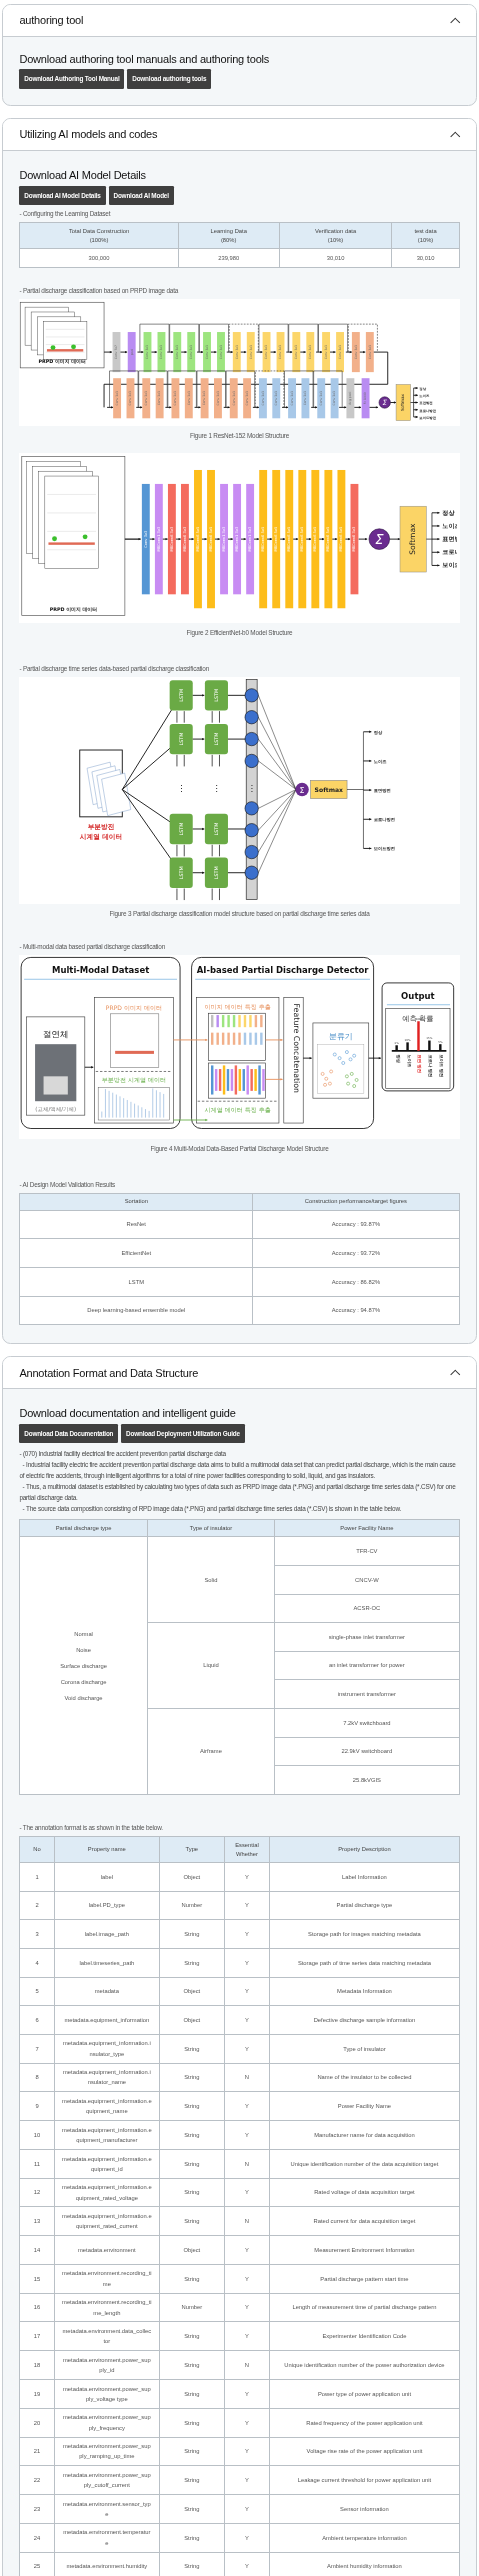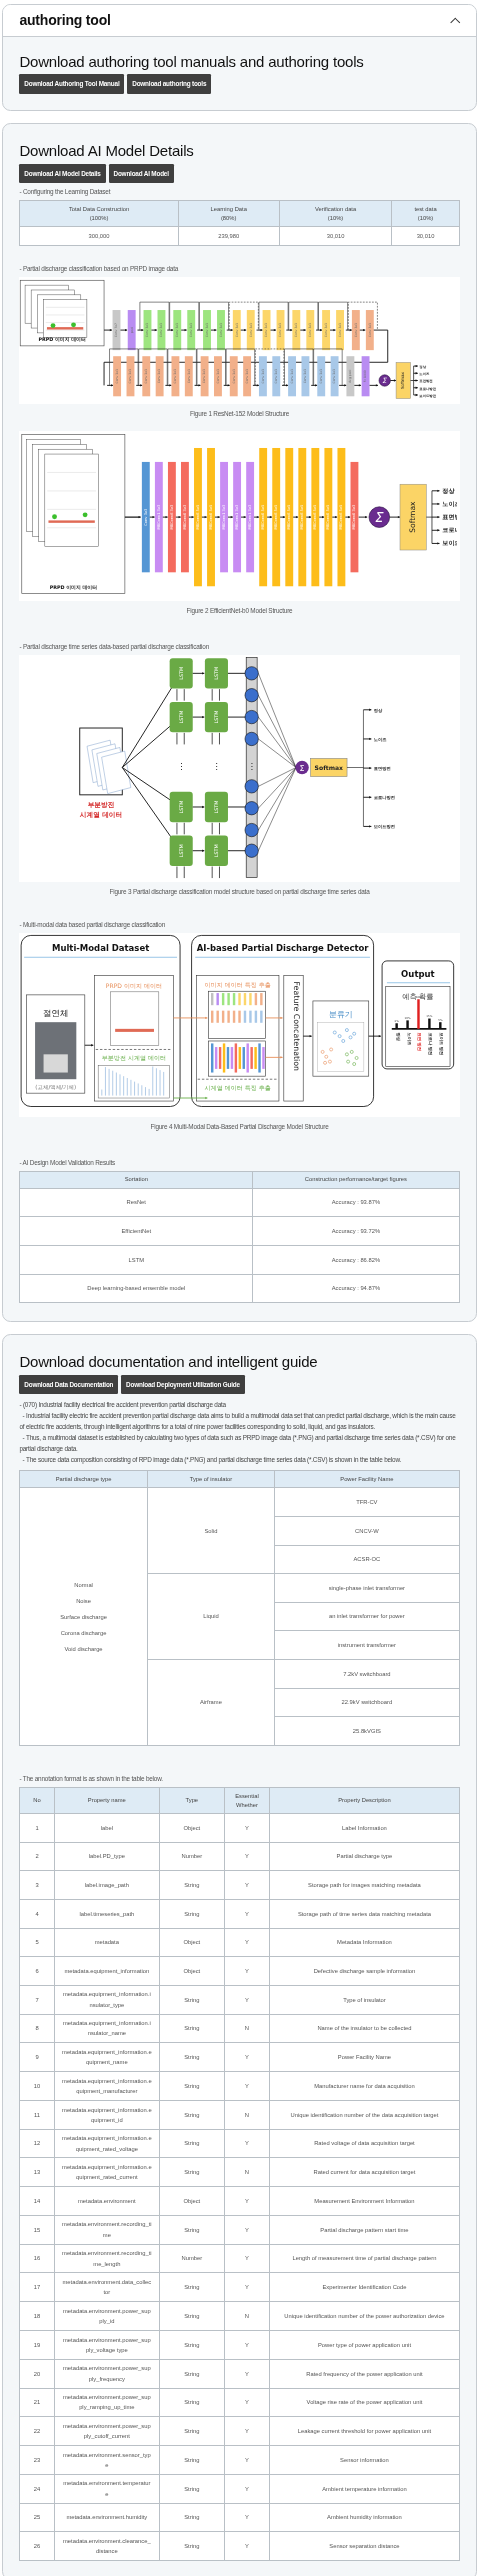--- a/index.html
+++ b/index.html
@@ -1,23 +1,23 @@
 <!DOCTYPE html>
 <html style="font-size:9.7px"><head>
 <meta charset="utf-8">
 <style>
   * { box-sizing: border-box; margin: 0; padding: 0; }
   body { width: 479px; background: #ffffff; font-family: "Liberation Sans", sans-serif; color: #222; }
   .panel { margin: 3.6px 2.4px 12px 2.4px; border: 0.6px solid #c7ccd1; border-radius: 8.5px; overflow: hidden; background: #f4f7f9; }
   .panel-head { background: #fff; height: 32px; display: flex; align-items: center; justify-content: space-between; padding: 0 16px; border-bottom: 0.6px solid #c7ccd1; }
-  .panel-title { font-size: 14px; font-weight: bold; color: #111; letter-spacing: -0.2px; }
+  .panel-title { font-size: 11px; font-weight: normal; color: #111; letter-spacing: -0.2px; }
   .chev { width: 8.5px; height: 8.5px; position: relative; cursor: pointer; }
   .chev::before { content: ""; position: absolute; left: 1.2px; top: 3px; width: 5.5px; height: 5.5px; border-left: 0.9px solid #333; border-top: 0.9px solid #333; transform: rotate(45deg); }
   .panel-body { padding: 18px 16px 18px 16px; }
-  .sub-title { font-size: 15px; color: #111; margin-bottom: 4.9px; letter-spacing: -0.2px; }
+  .sub-title { font-size: 11px; color: #111; margin-bottom: 4.9px; letter-spacing: -0.2px; }
   .btn-row { display: flex; gap: 3px; margin-bottom: 4.9px; }
   .btn { background: #3f3f3f; color: #fff; font-size: 6.4px; font-weight: bold; padding: 0 4.9px; height: 19.4px; line-height: 19.4px; border-radius: 1.2px; letter-spacing: -0.2px; cursor: pointer; border: none; font-family: "Liberation Sans", sans-serif; }
   .note { font-size: 6.4px; color: #555; margin: 2.4px 0 4.9px 0; letter-spacing: -0.2px; }
   .para { font-size: 6.4px; color: #444; line-height: 11px; letter-spacing: -0.2px; }
   table { width: 100%; border-collapse: collapse; background: #fff; font-size: 5.8px; color: #555; }
   th { background: #deebf5; font-weight: normal; color: #444; border: 0.6px solid #b9c0c6; padding: 3.6px 2.4px; text-align: center; line-height: 9px; }
   td { border: 0.6px solid #b9c0c6; padding: 3.6px 2.4px; text-align: center; line-height: 10.3px; }
   .fig { background: #fff; margin-top: 3.6px; position: relative; }
   .caption { text-align: center; font-size: 6.4px; color: #555; margin: 6px 0 14.6px 0; letter-spacing: -0.2px; }
   svg text { font-family: "DejaVu Sans", sans-serif; }
@@ -34,20 +34,24 @@
   <div class="panel-body" style="padding-top:16px;padding-bottom:16px;">
     <div class="sub-title">Download authoring tool manuals and authoring tools</div>
     <div class="btn-row" style="margin-bottom:0;">
       <button class="btn">Download Authoring Tool Manual</button>
       <button class="btn">Download authoring tools</button>
     </div>
   </div>
 </div>
 
 <div class="panel">
+  <div class="panel-head">
+    <span class="panel-title">Utilizing AI models and codes</span>
+    <span class="chev"></span>
+  </div>
   <div class="panel-body">
     <div class="sub-title">Download AI Model Details</div>
     <div class="btn-row">
       <button class="btn">Download AI Model Details</button>
       <button class="btn">Download AI Model</button>
     </div>
     <div class="note">- Configuring the Learning Dataset</div>
     <table>
       <tbody>
           <tr>
@@ -648,20 +652,24 @@
           <tr>
             <td style="height: 28.6px;">Deep learning-based ensemble model</td>
             <td style="height: 28.6px;">Accuracy : 94.87%</td>
           </tr>
         </tbody>
     </table>
   </div>
 </div>
 
 <div class="panel">
+  <div class="panel-head">
+    <span class="panel-title">Annotation Format and Data Structure</span>
+    <span class="chev"></span>
+  </div>
   <div class="panel-body">
     <div class="sub-title">Download documentation and intelligent guide</div>
     <div class="btn-row">
       <button class="btn">Download Data Documentation</button>
       <button class="btn">Download Deployment Utilization Guide</button>
     </div>
     <div class="para">- (070) Industrial facility electrical fire accident prevention partial discharge data</div>
     <div class="para" style="white-space:pre-wrap">  - Industrial facility electric fire accident prevention partial discharge data aims to build a multimodal data set that can predict partial discharge, which is the main cause of electric fire accidents, through intelligent algorithms for a total of nine power facilities corresponding to solid, liquid, and gas insulators.</div>
     <div class="para" style="white-space:pre-wrap">  - Thus, a multimodal dataset is established by calculating two types of data such as PRPD image data (*.PNG) and partial discharge time series data (*.CSV) for one partial discharge data.</div>
     <div class="para" style="white-space:pre-wrap;margin-bottom:4.9px">  - The source data composition consisting of RPD image data (*.PNG) and partial discharge time series data (*.CSV) is shown in the table below.</div>

